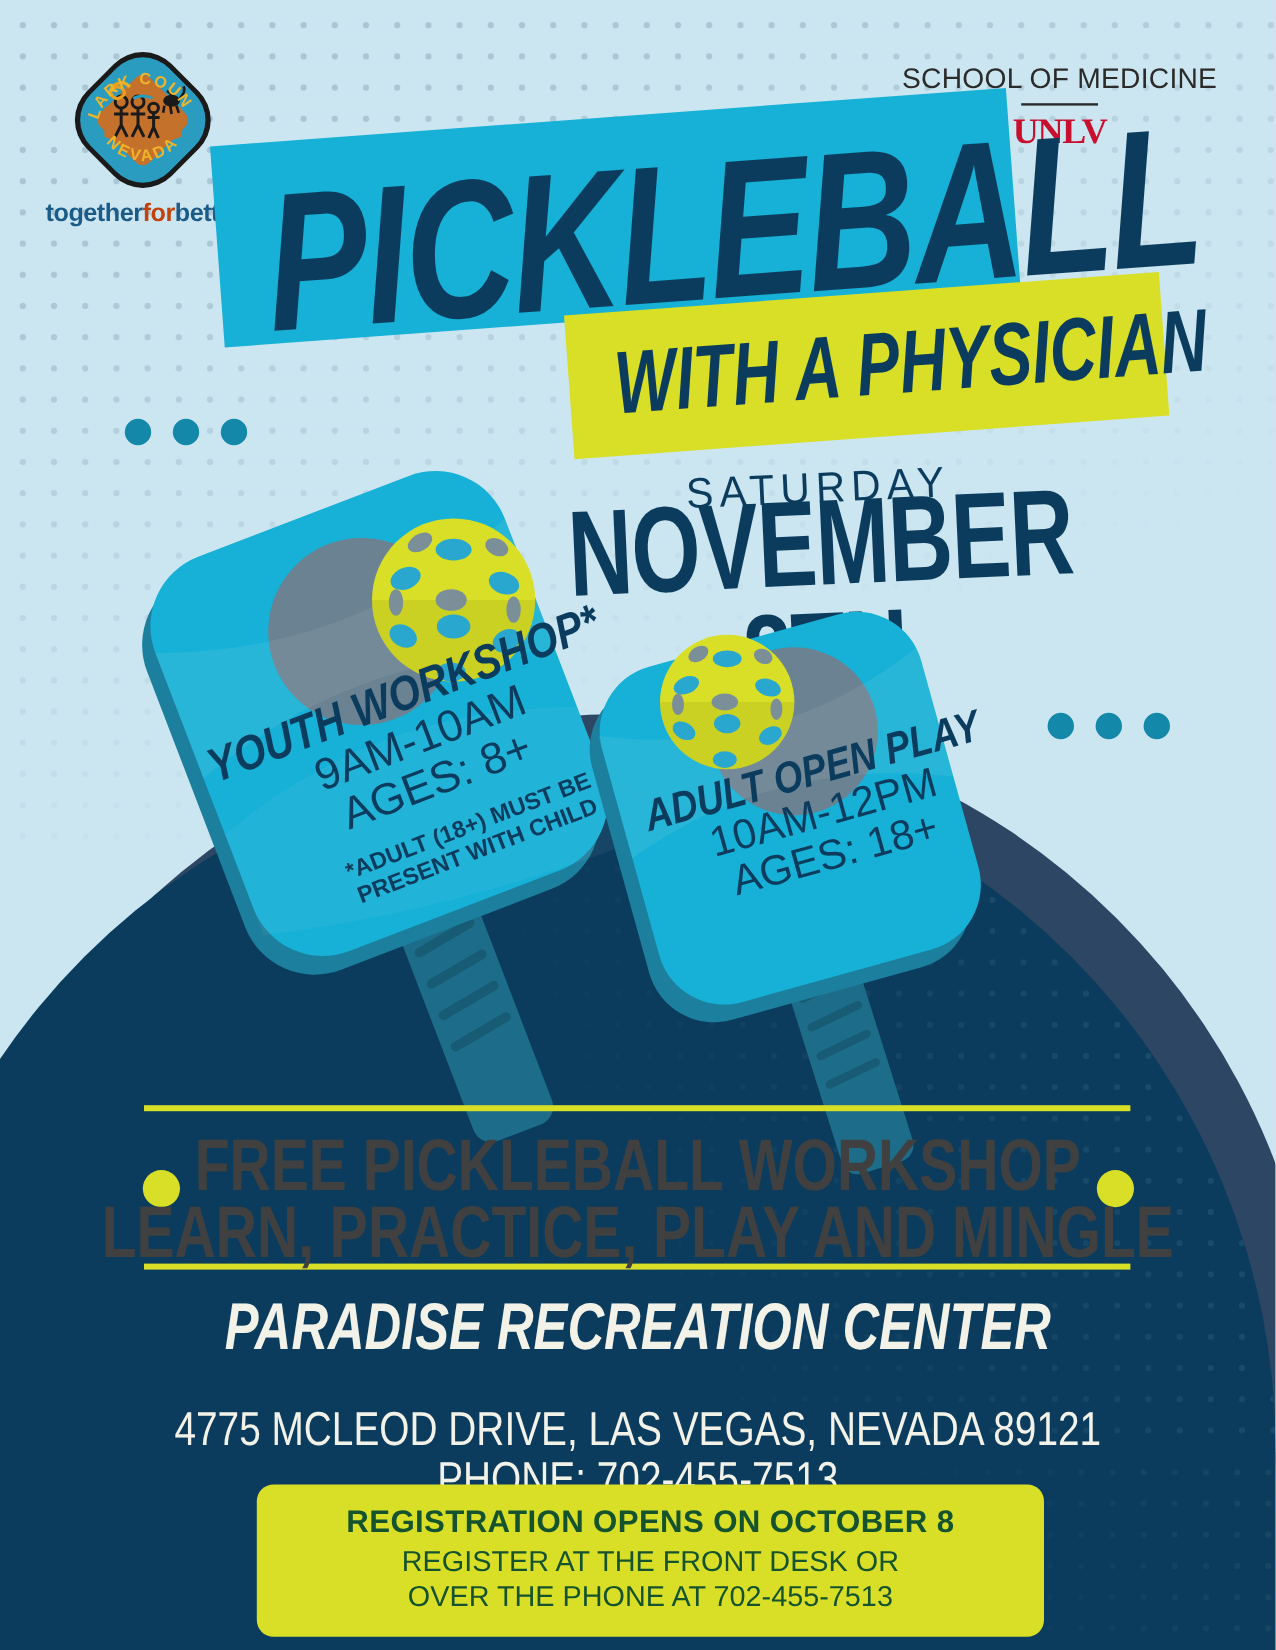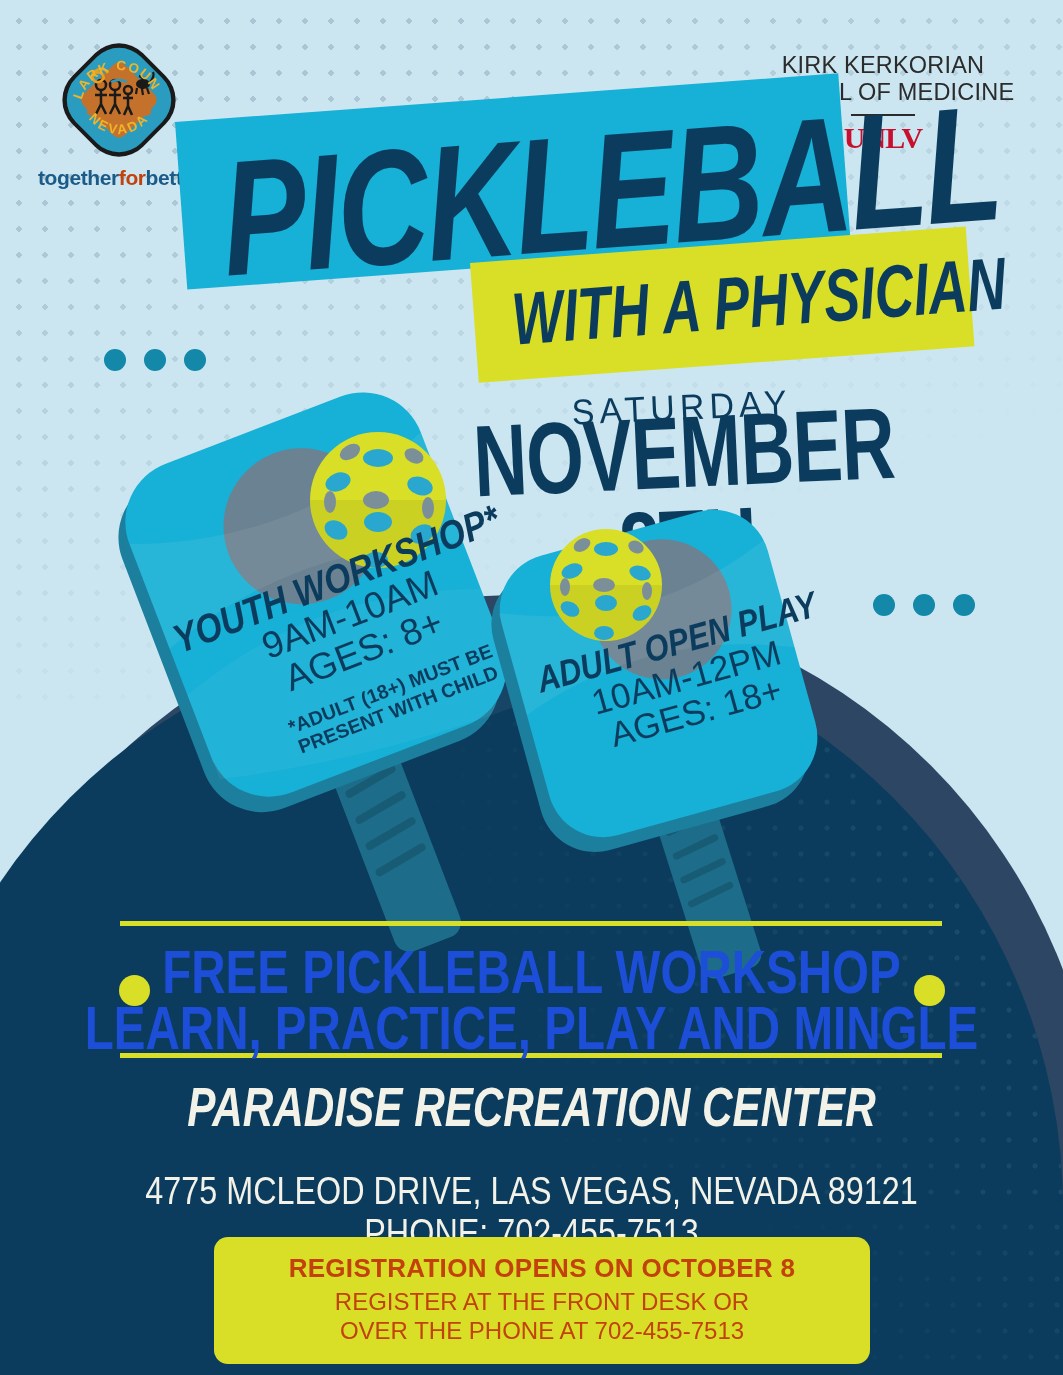--- a/index.html
+++ b/index.html
@@ -246,21 +246,21 @@
     top: 975px;
   }
   .side-dot.l { left: 119px; }
   .side-dot.r { left: 914px; }
 
   .headline {
     position: absolute;
     left: 0; top: 945px;
     width: 1063px;
     text-align: center;
-    color: #1d4ed8;
+    color: #404040;
     font-weight: 700;
     font-size: 49px;
     line-height: 1.14;
     letter-spacing: 0px;
   }
   .headline div { transform: scaleY(1.24) scaleX(0.97); }
 
   .venue {
     position: absolute;
     left: 0; top: 1082px;
@@ -285,21 +285,21 @@
   .address div { transform: scaleY(1.2) scaleX(0.98); }
 
   .reg-box {
     position: absolute;
     left: 214px; top: 1237px;
     width: 636px;
     padding: 16px 10px 18px 10px;
     background: #d8df26;
     border-radius: 14px;
     text-align: center;
-    color: #c2410c;
+    color: #14532d;
   }
   .reg-title {
     font-size: 26px; font-weight: 700; letter-spacing: 0.3px;
     margin-bottom: 3px;
   }
   .reg-line { font-size: 24px; font-weight: 400; line-height: 1.22; }
 </style>
 </head>
 <body>
 
@@ -337,21 +337,20 @@
       </text>
       <path d="M26 70 A38 38 0 0 0 98 70" fill="none" id="ccBot"></path>
       <text font-family="'Liberation Sans', sans-serif" font-size="13.5" font-weight="700" fill="#f0b429" letter-spacing="2.4">
         <textPath href="#ccBot" startOffset="50%" text-anchor="middle">NEVADA</textPath>
       </text>
     </svg>
     <div class="cc-tagline"><span>together</span><span class="mid">for</span><span>better</span></div>
   </div>
 
   <div class="unlv-logo">
-    <div class="unlv-line1">KIRK KERKORIAN</div>
     <div class="unlv-line2">SCHOOL OF MEDICINE</div>
     <div class="unlv-rule"></div>
     <div class="unlv-mark">UNLV</div>
   </div>
 
   <div class="band-cyan">
     <div class="band-text">PICKLEBALL</div>
   </div>
   <div class="band-yellow">
     <div class="band-text">WITH A PHYSICIAN</div>

